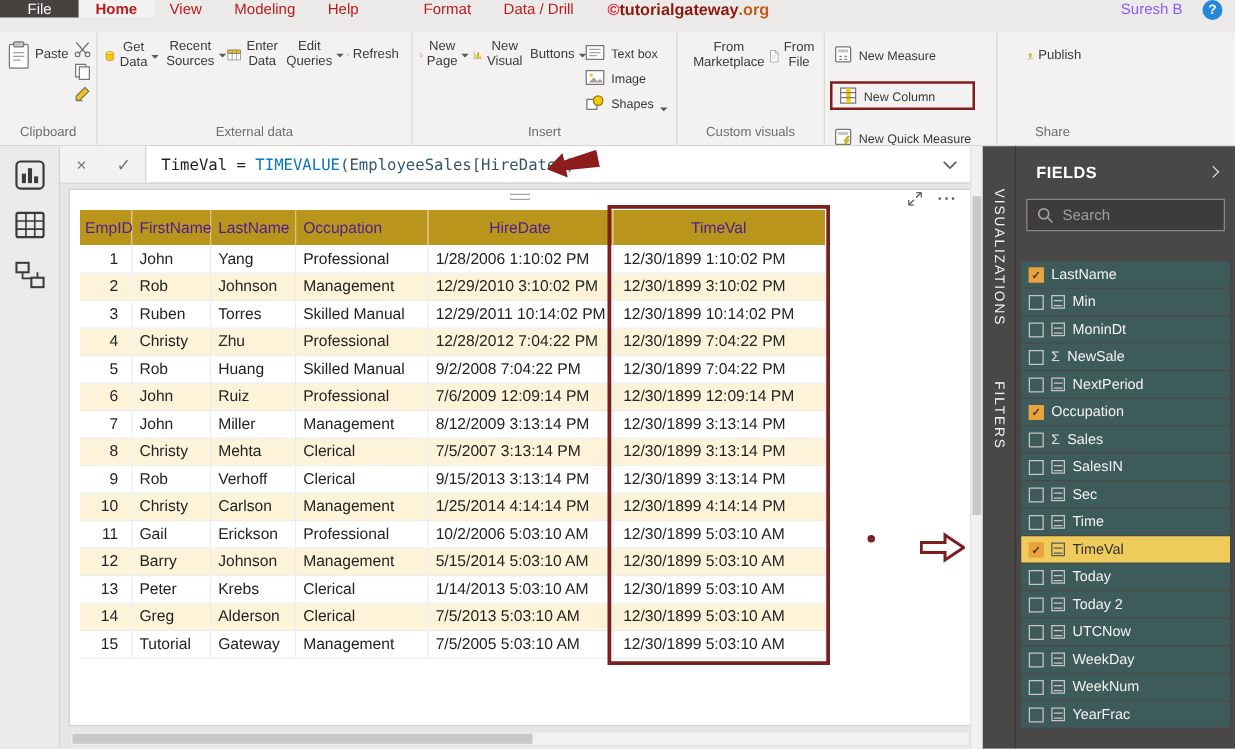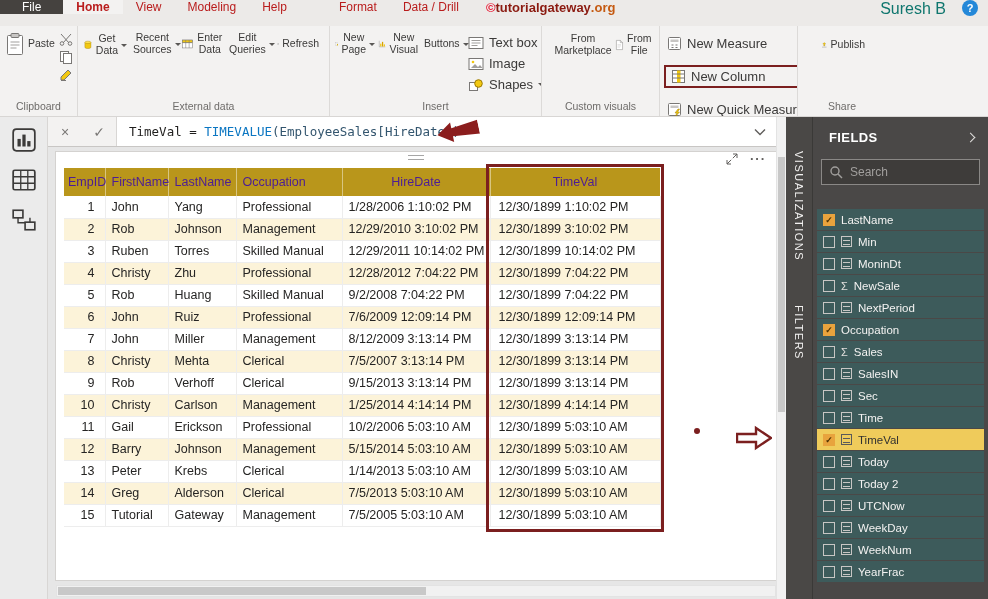--- a/index.html
+++ b/index.html
@@ -10,30 +10,30 @@
   
   .tabbar{height:26px;background:#ECEAE8;display:flex;align-items:flex-start}
   .tab{padding:0 13px;display:flex;align-items:center;color:#b91c1c;font-size:12px;cursor:default}
   .tab-file{background:#45423F;color:#fff;padding:0 22px}
   .tab-active{background:#F3F2F1;font-weight:bold}
   .tab-format{margin-left:26px}
   .brand{margin-left:14px;display:flex;align-items:center;font-weight:bold;font-size:13px}
   .brand-sym{color:#E8112D}
   .brand-name{color:#8B1A10}
   .brand-suffix{color:#C55A11}
-  .user{margin-left:auto;display:flex;align-items:center;font-size:16px;color:#0f766e}
+  .user{margin-left:auto;display:flex;align-items:center;font-size:12px;color:#8b5cf6}
   .help-circle{width:16px;height:16px;border-radius:50%;background:#2488D8;color:#fff;font-size:11px;font-weight:bold;display:flex;align-items:center;justify-content:center;margin:0 10px 0 16px}
 
   
   .ribbon{height:91px;background:#F3F2F1;display:flex;border-bottom:1px solid #D8D6D4}
   .rg{border-right:1px solid #DCDAD8;display:flex;flex-direction:column;overflow:hidden;flex:none}
   .rg-c{flex:1;display:flex;align-items:flex-start;padding:4px 2px 0 4px;gap:1px}
   .rg-l{height:16px;font-size:10.5px;color:#6E6C6A;text-align:center;line-height:13px}
   .bl{display:flex;flex-direction:row;align-items:center;text-align:center;font-size:10.5px;line-height:1.12;color:#3B3A39;gap:3px;padding:2px 1px}
-  .bs{display:flex;align-items:center;gap:5px;font-size:13px;color:#3B3A39;padding:2px 3px;white-space:nowrap}
+  .bs{display:flex;align-items:flex-end;gap:5px;font-size:10px;color:#3B3A39;padding:2px 3px;white-space:nowrap}
   .dd{width:0;height:0;border-left:3px solid transparent;border-right:3px solid transparent;border-top:3.5px solid #5A5856;display:inline-block}
   .mini-col{display:flex;flex-direction:column;gap:4px;padding:2px 0 0 2px}
   .stack-col{display:flex;flex-direction:column;gap:2px;padding-top:3px}
   .calc-col{display:flex;flex-direction:column;gap:12px;padding-top:4px}
   .redbox{border:2px solid var(--annotation-red,#7B1F1F);padding:0 10px 0 2px}
 
   
   .main{display:flex;height:482px}
   .navstrip{width:48px;background:#EBEBEB;border-right:1px solid #D8D6D4;padding-top:10px;flex:none}
   .nav-icon{width:26px;height:26px;margin:0 auto 14px}

